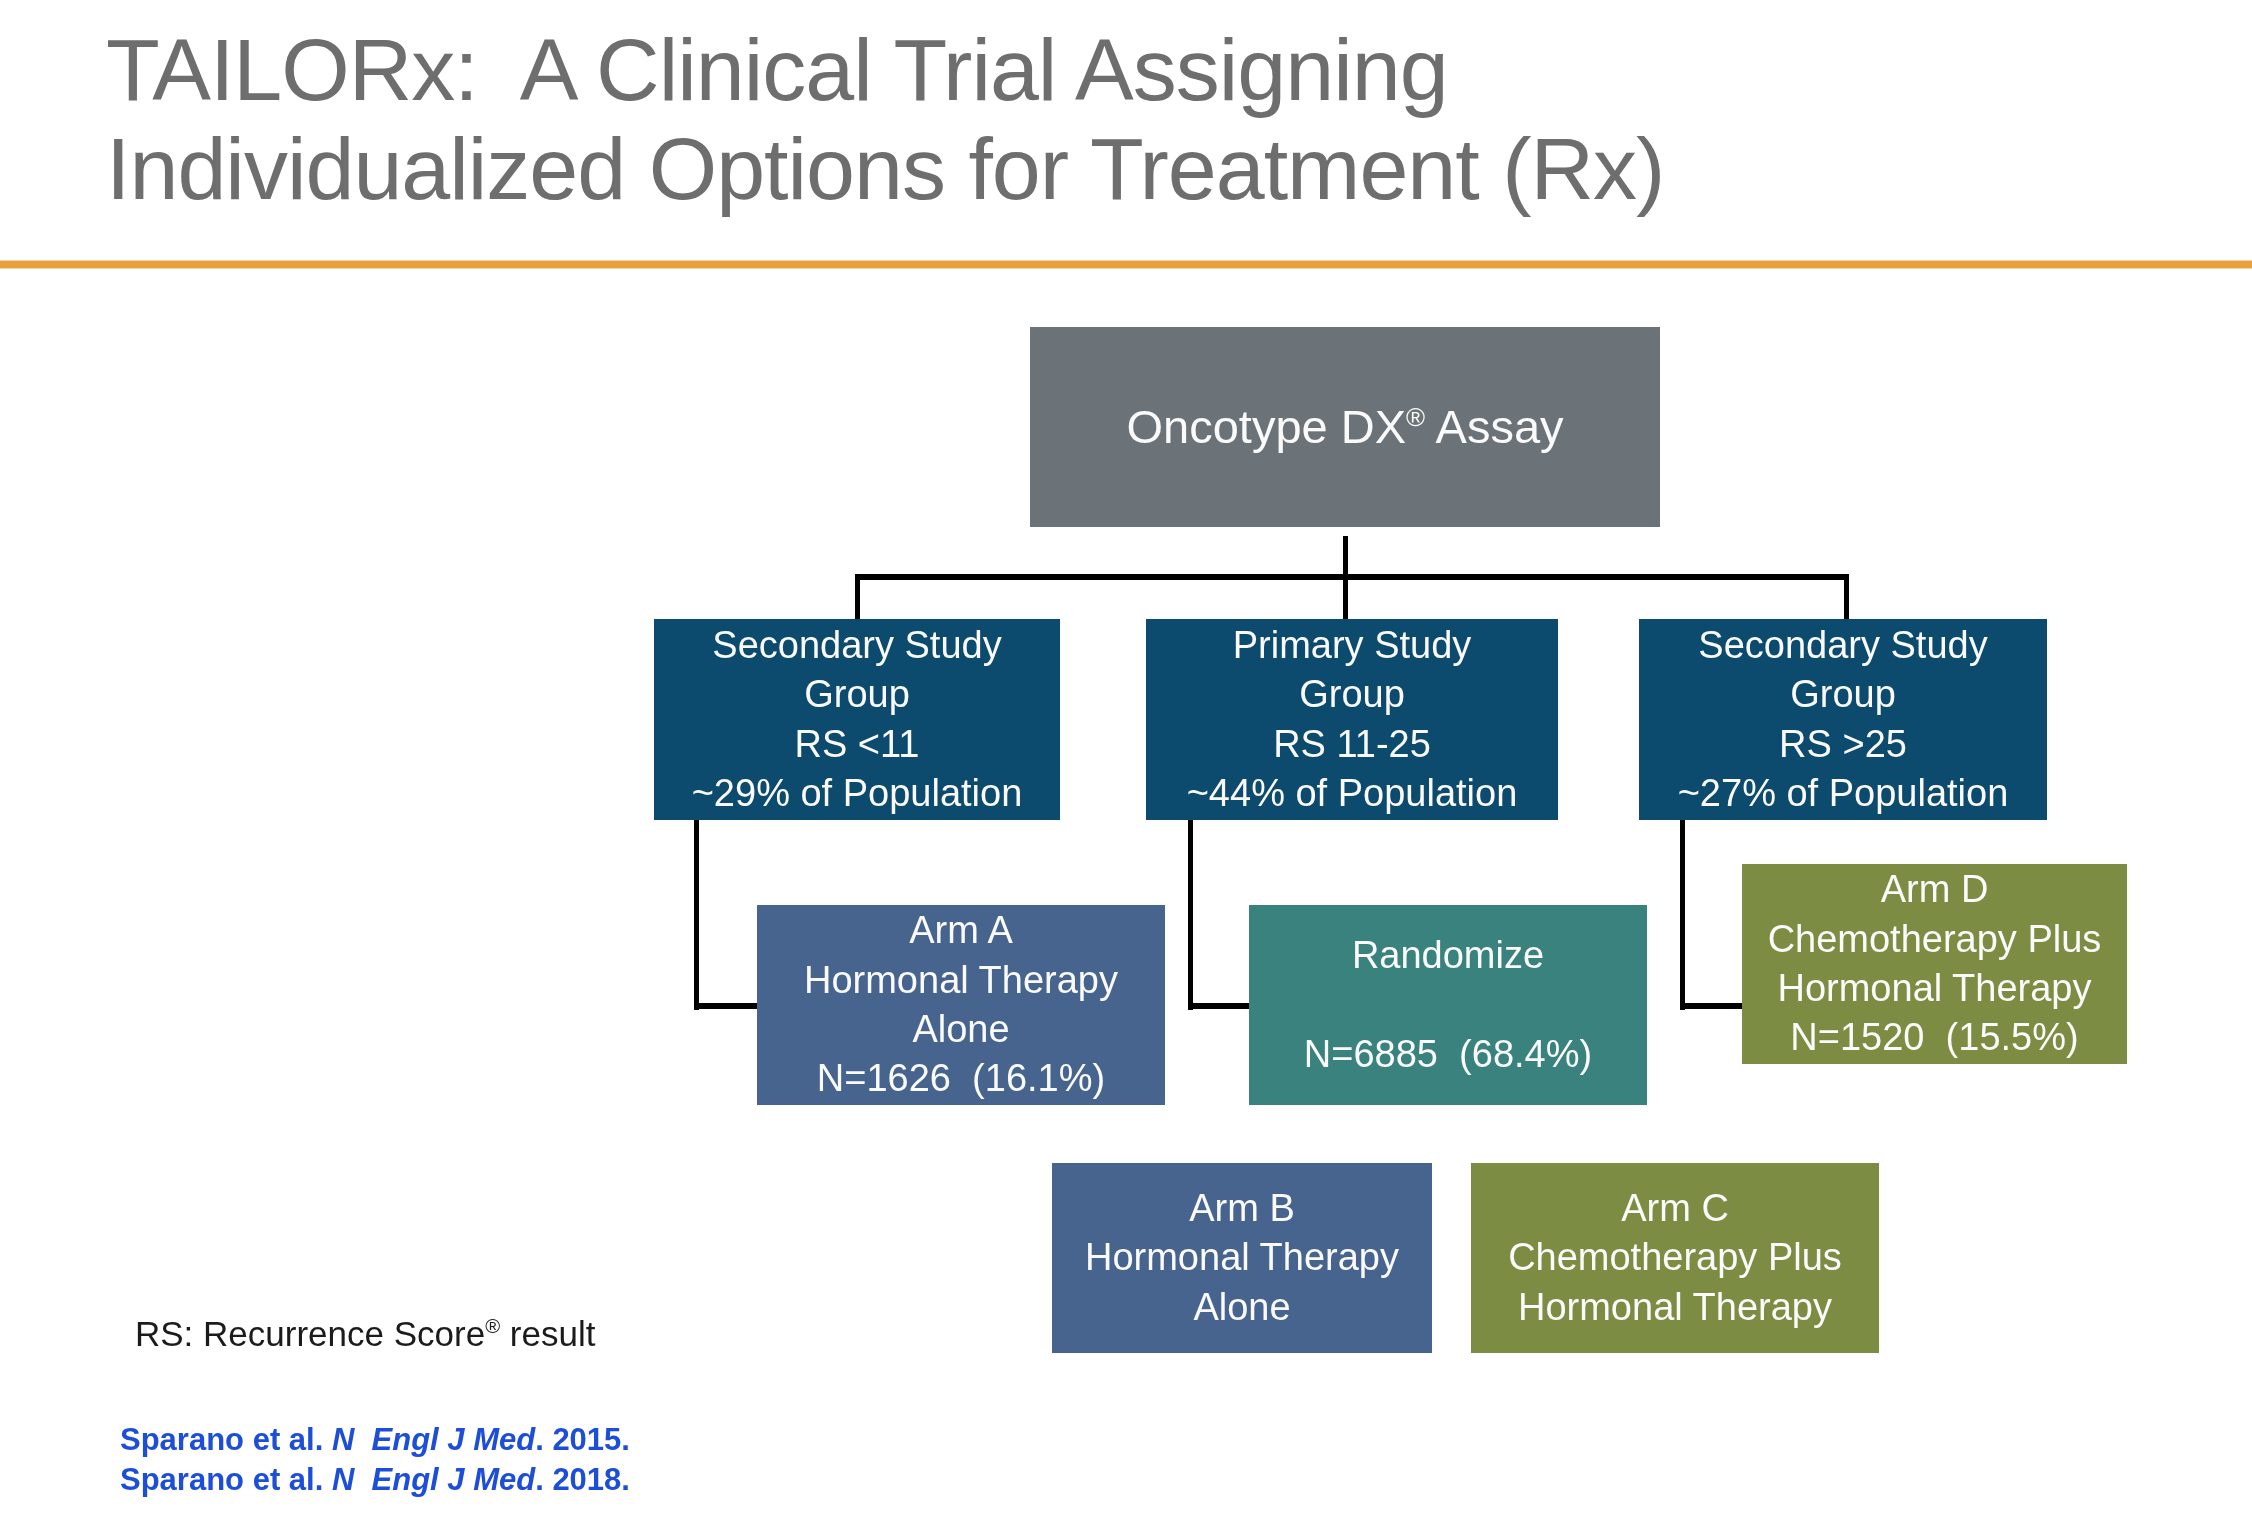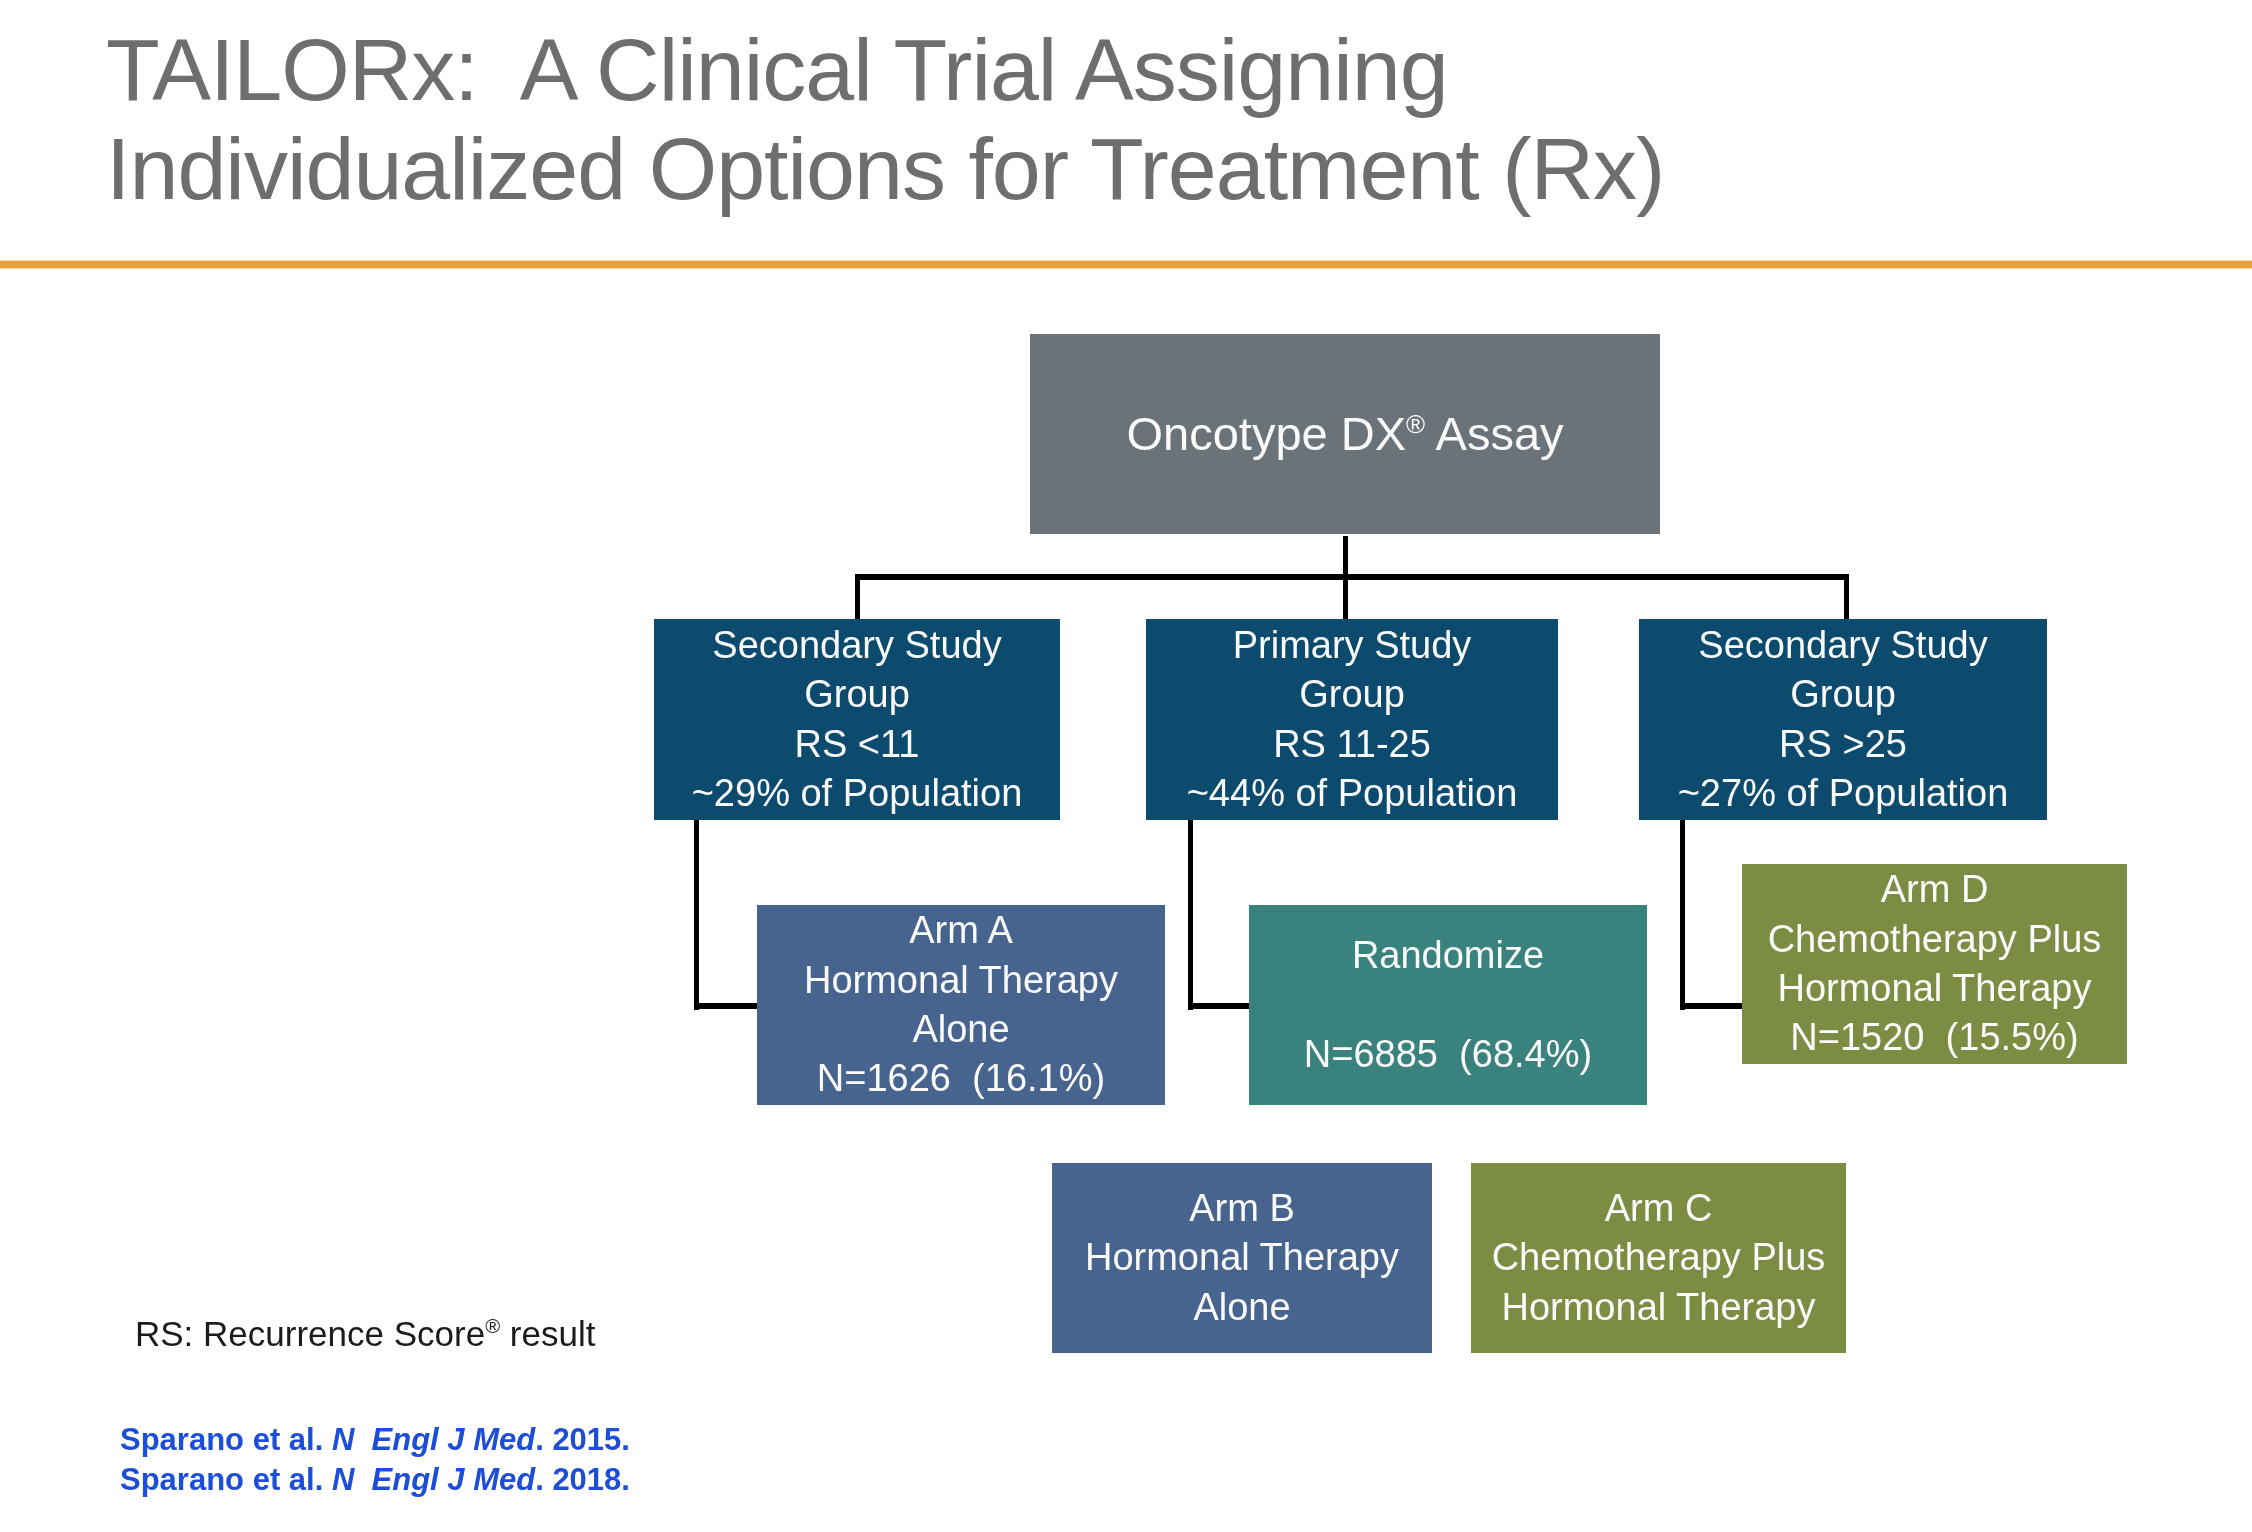--- a/index.html
+++ b/index.html
@@ -45,39 +45,39 @@
     display:flex;
     flex-direction:column;
     justify-content:center;
     align-items:center;
     text-align:center;
     color:#fafafa;
     font-weight:300;
   }
   .box .bline{min-height:1.3em;line-height:1.3;white-space:nowrap;}
   .root-box{
-    left:1030px; top:334px; width:630px; height:200px;
+    left:1030px; top:327px; width:630px; height:200px;
     background:#6b7378;
     font-size:47px;
   }
   .root-box sup{font-size:0.55em;vertical-align:super;line-height:0;}
   .orange{background:#0c4a6e;}
   .blue{background:#47648f;}
   .teal{background:#3a827e;}
   .olive{background:#7d8c43;}
   .gbox{top:619px;height:201px;font-size:38px;}
   .g1{left:654px;width:406px;}
   .g2{left:1146px;width:412px;}
   .g3{left:1639px;width:408px;}
   .abox{font-size:38px;}
   .armA{left:757px;top:905px;width:408px;height:200px;}
   .rand{left:1249px;top:905px;width:398px;height:200px;}
   .armD{left:1742px;top:864px;width:385px;height:200px;}
   .armB{left:1052px;top:1163px;width:380px;height:190px;}
-  .armC{left:1471px;top:1163px;width:375px;height:190px;}
+  .armC{left:1471px;top:1163px;width:408px;height:190px;}
   
   .cline{position:absolute;background:#000;}
   
   .rs-note{
     position:absolute;
     left:135px; top:1314px;
     font-size:35px;
     font-weight:300;
     color:#1b1b1b;
   }

